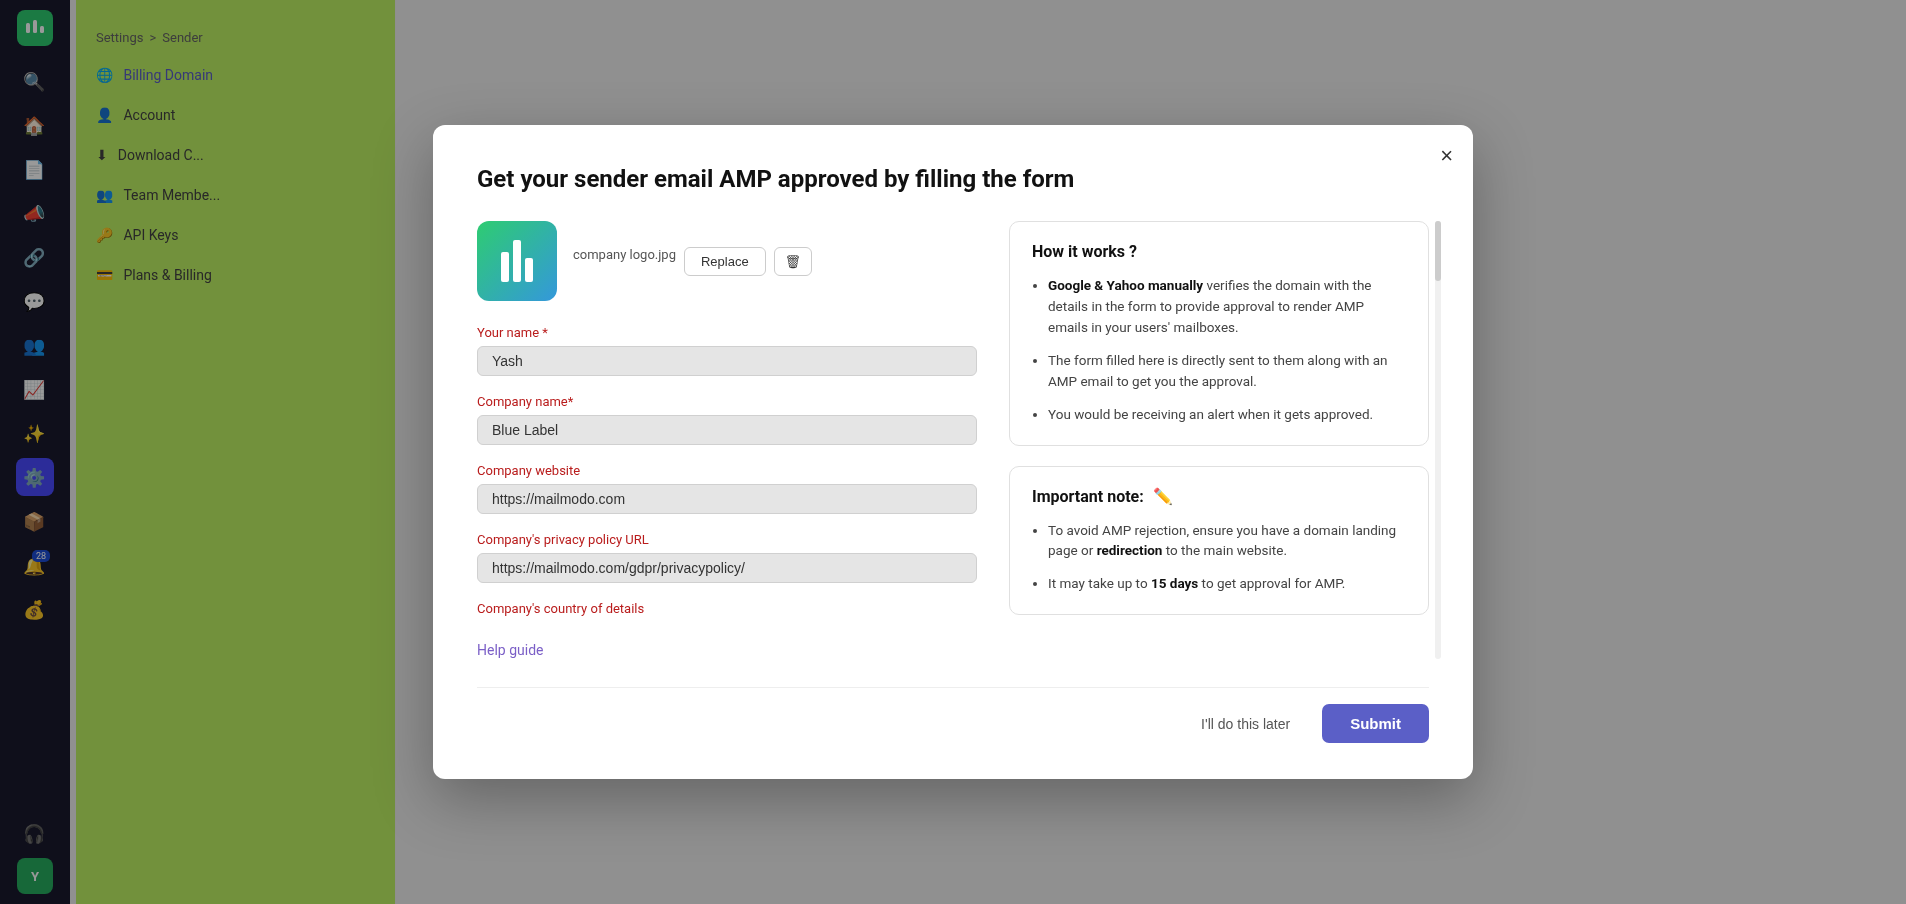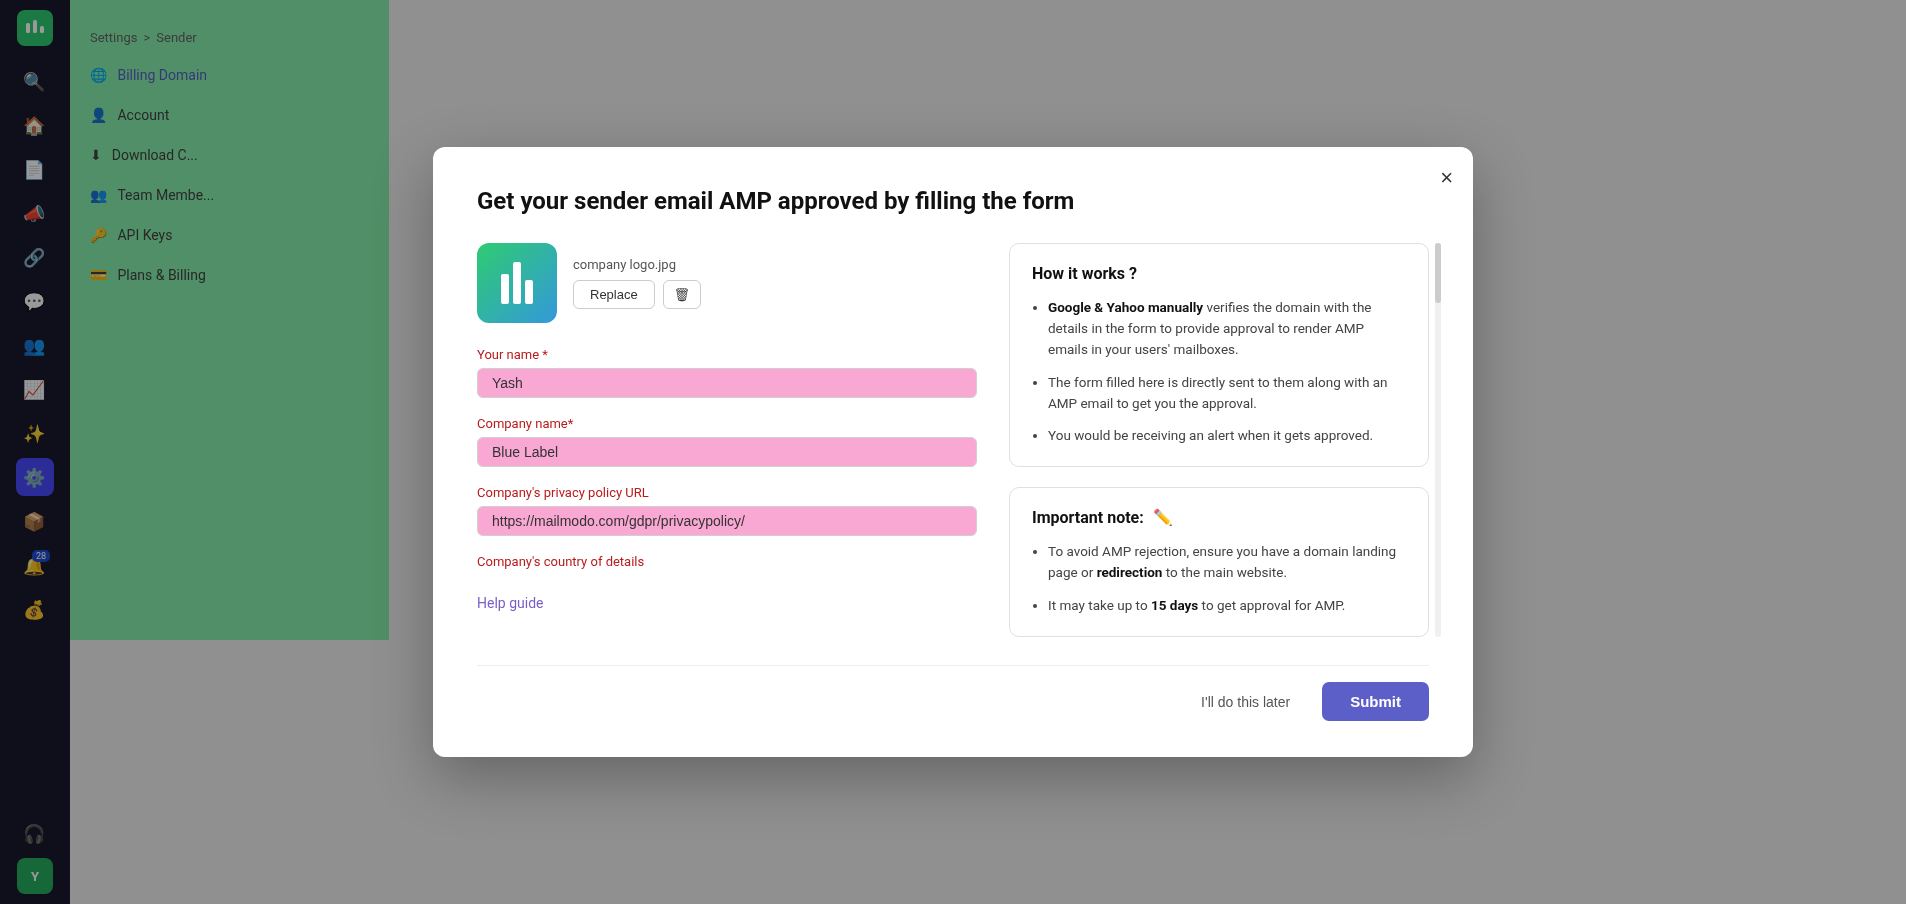--- a/index.html
+++ b/index.html
@@ -74,24 +74,24 @@
       border-radius: 8px;
       display: flex; align-items: center; justify-content: center;
       color: #fff;
       font-size: 13px;
       font-weight: bold;
     }
 
     
     .settings-panel {
       position: absolute;
-      left: 70px; top: 0;
+      left: 76px; top: 0;
       width: 320px;
-      height: 640px;
-      background: #86efac;
+      height: 904px;
+      background: #bef264;
       border-right: 1px solid #eee;
       padding: 20px 0;
     }
     .settings-breadcrumb {
       padding: 10px 20px;
       font-size: 13px;
       color: #666;
       display: flex;
       align-items: center;
       gap: 6px;
@@ -178,21 +178,20 @@
       gap: 4px;
       align-items: flex-end;
     }
     .logo-bar {
       width: 8px;
       background: #fff;
       border-radius: 2px;
     }
     .logo-info {
       display: flex;
-      flex-direction: column;
       gap: 8px;
     }
     .logo-filename {
       font-size: 13px;
       color: #555;
     }
     .logo-actions {
       display: flex;
       gap: 8px;
     }
@@ -224,21 +223,21 @@
       margin-bottom: 6px;
       display: block;
     }
     .form-input {
       width: 100%;
       padding: 6px 14px;
       border: 1.5px solid #d0d0d0;
       border-radius: 6px;
       font-size: 14px;
       color: #333;
-      background: #f9a8d4;
+      background: #e5e5e5;
       outline: none;
     }
 
     .help-guide-link {
       color: #7b5fc7;
       font-size: 14px;
       text-decoration: none;
       cursor: pointer;
       margin-top: 8px;
       display: inline-block;
@@ -431,20 +430,24 @@
           <input class="form-input" type="text" value="Yash" style="">
         </div>
 
         
         <div class="form-group">
           <label class="form-label">Company name*</label>
           <input class="form-input" type="text" value="Blue Label" style="">
         </div>
 
         
+        <div class="form-group">
+          <label class="form-label">Company website</label>
+          <input class="form-input" type="text" value="https://mailmodo.com" style="">
+        </div>
 
         
         <div class="form-group">
           <label class="form-label">Company's privacy policy URL</label>
           <input class="form-input" type="text" value="https://mailmodo.com/gdpr/privacypolicy/" style="">
         </div>
 
         
         <div class="form-group">
           <label class="form-label">Company's country of details</label>

